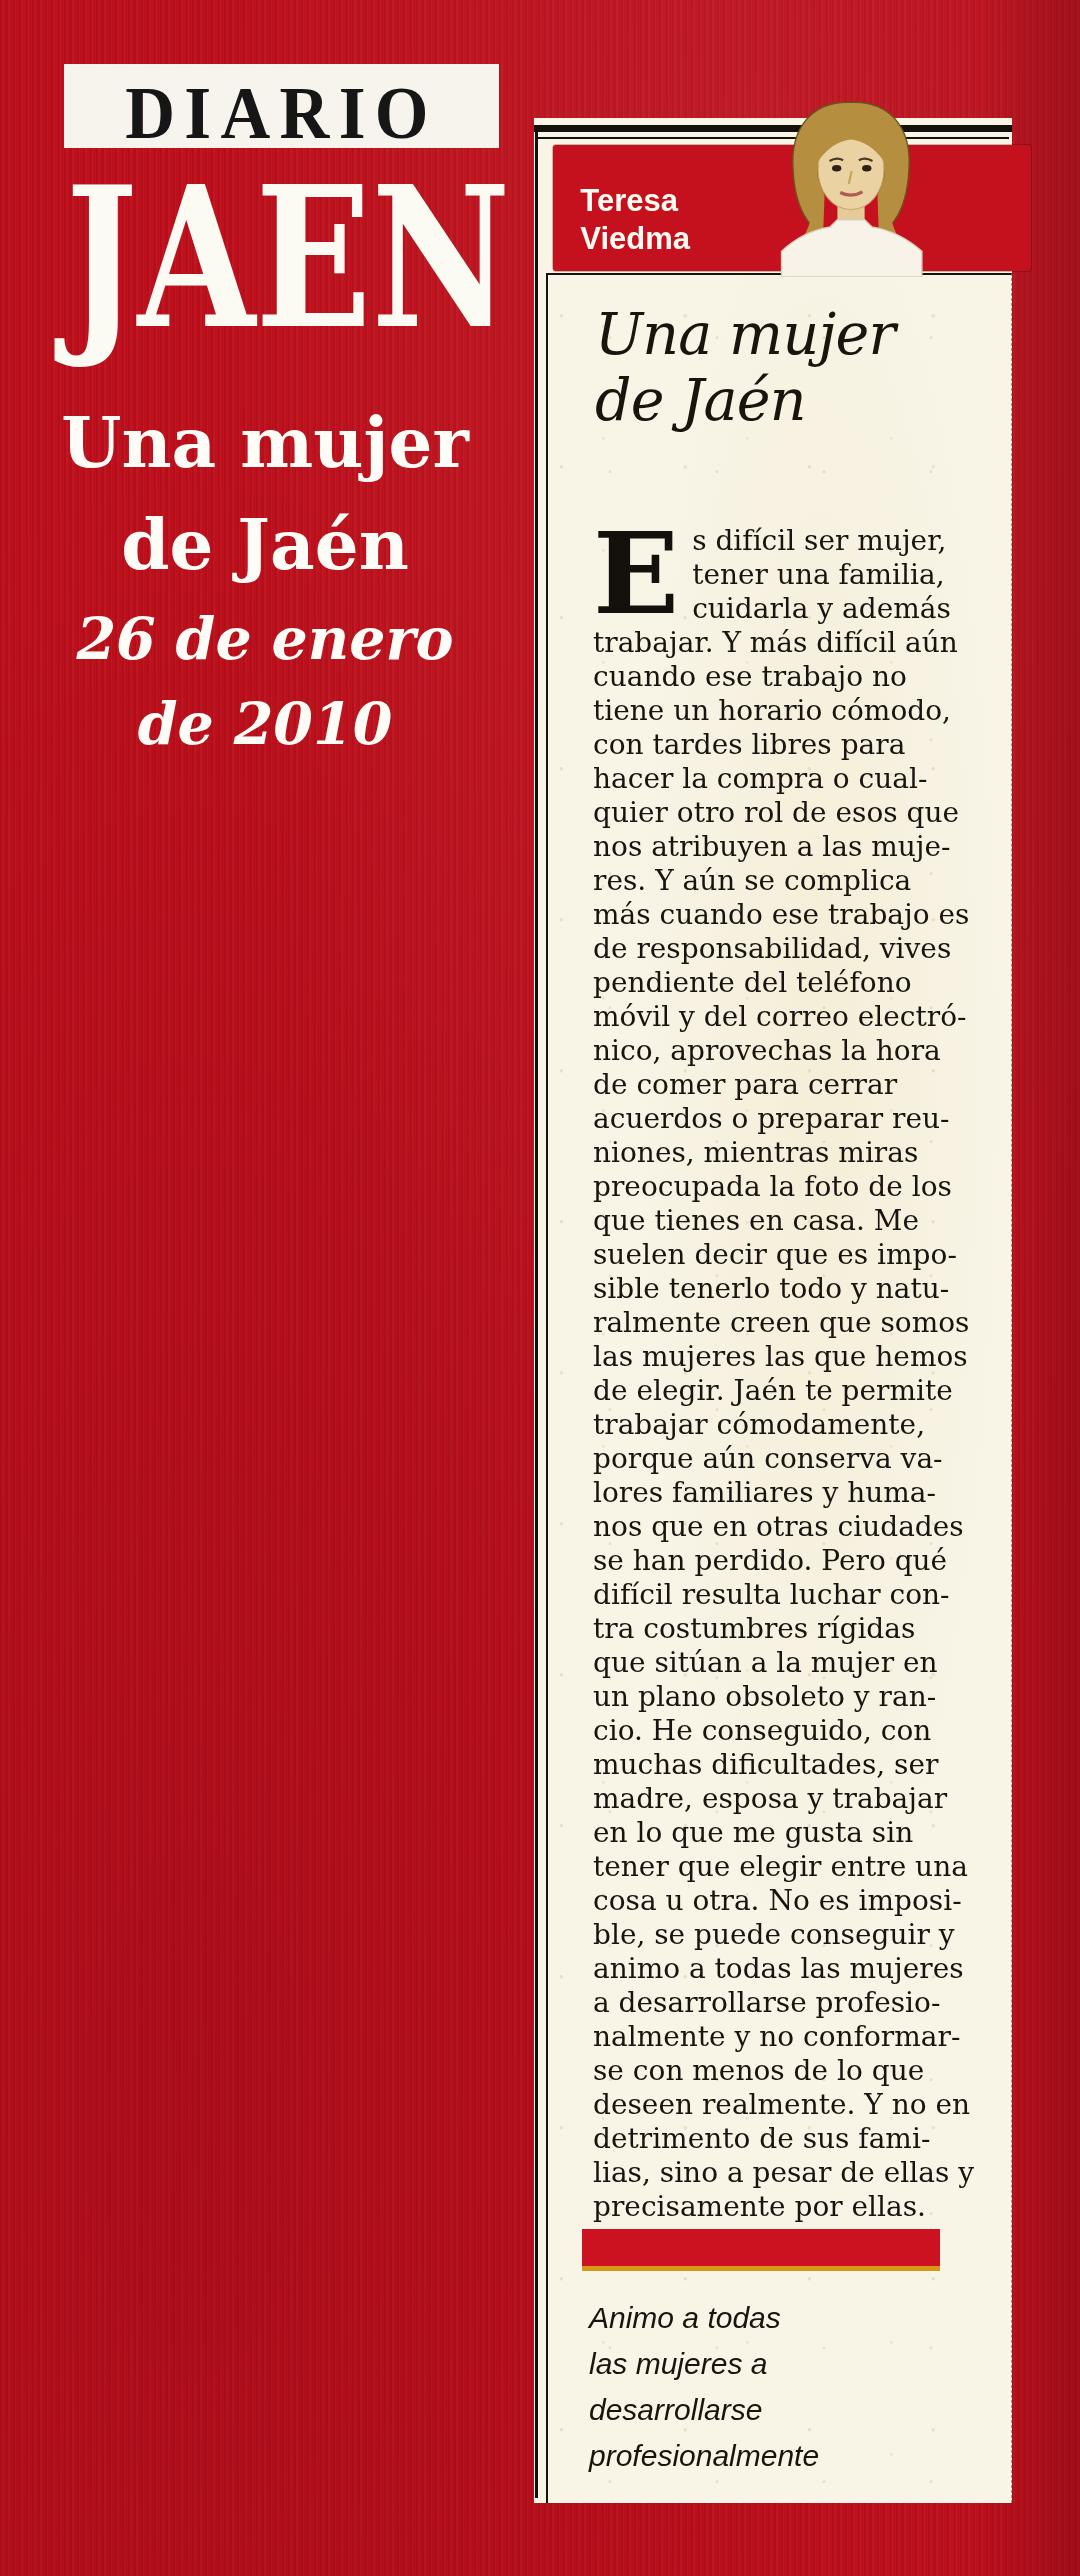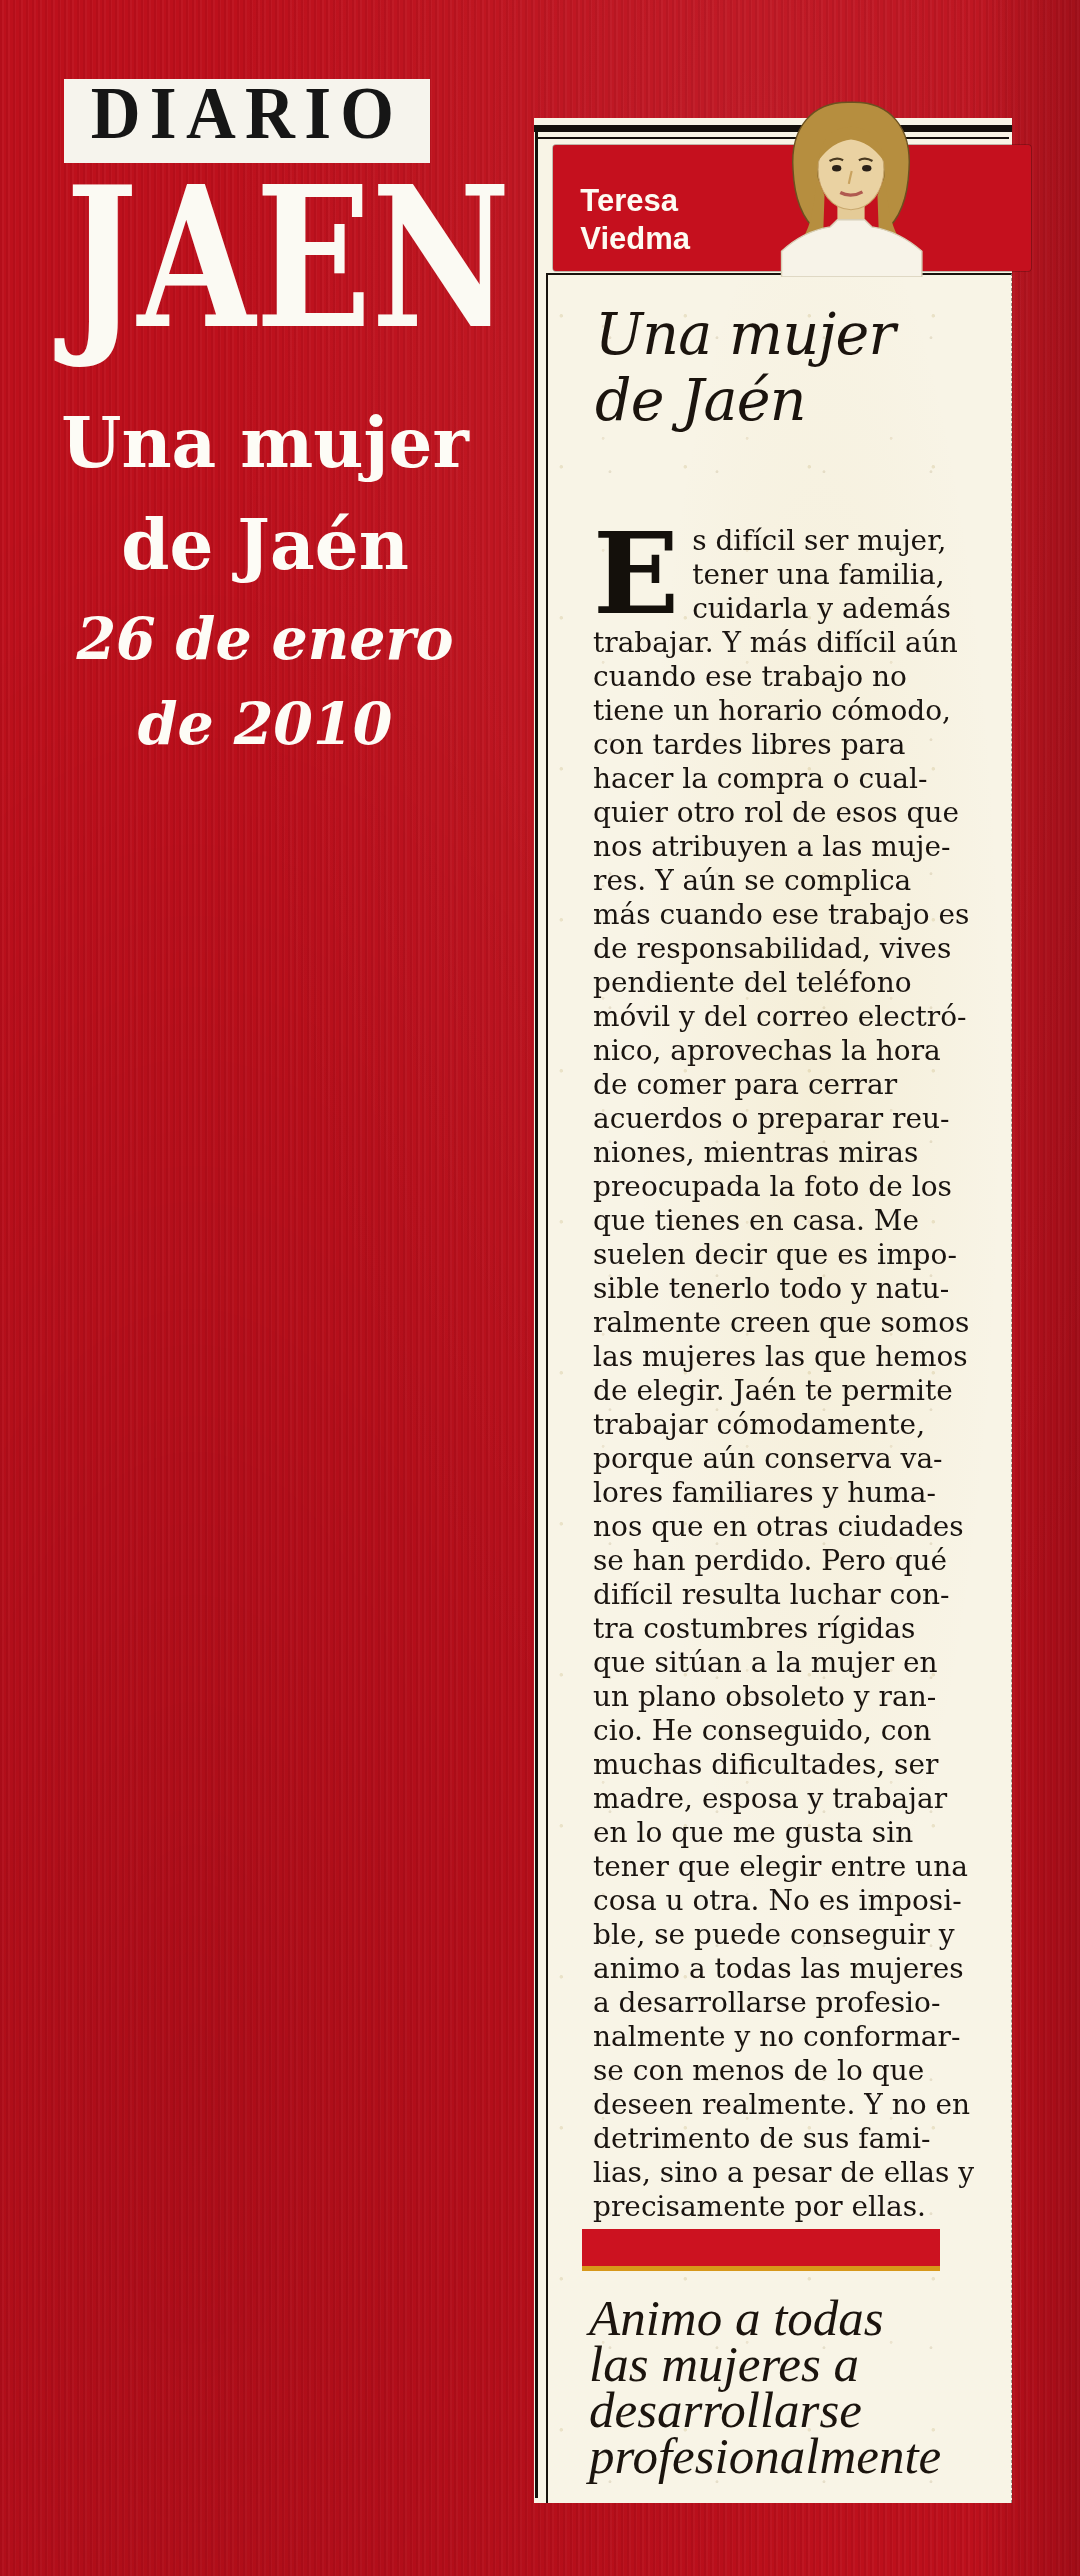--- a/index.html
+++ b/index.html
@@ -8,22 +8,22 @@
     font-family:"DejaVu Serif",serif;
     background:
       linear-gradient(90deg, rgba(60,0,6,0) 90%, rgba(60,0,6,0.22) 100%),
       radial-gradient(ellipse at 18% 82%, rgba(90,0,10,0.18), transparent 55%),
       radial-gradient(ellipse at 70% 10%, rgba(255,255,255,0.05), transparent 50%),
       repeating-linear-gradient(90deg, rgba(100,0,10,0.10) 0 2.1px, rgba(255,255,255,0.03) 2.1px 3.6px, rgba(0,0,0,0) 3.6px 6.4px),
       #bd101c;
   }
   
   .diario-box{
-    position:absolute;left:64px;top:79px;width:366px;height:84px;
-    background:#f6f4ed;display:flex;align-items:flex-start;justify-content:center;
+    position:absolute;left:64px;top:64px;width:435px;height:84px;
+    background:#f6f4ed;display:flex;align-items:flex-end;justify-content:center;
   }
   .diario-text{
     font-family:"Liberation Serif",serif;font-weight:bold;color:#161616;
     font-size:69px;letter-spacing:9.3px;transform:scaleY(1.08);line-height:1;
     white-space:nowrap;
   }
   .jaen-text{
     position:absolute;left:59px;top:175px;width:458px;text-align:center;
     font-family:"DejaVu Serif",serif;font-weight:bold;color:#fbfaf3;
     font-size:152px;line-height:129px;letter-spacing:0px;
@@ -78,22 +78,22 @@
   .dropcap{
     float:left;font-weight:bold;font-size:113px;line-height:87px;
     padding:5.7px 13px 0 0;color:#14100b;
   }
   .sep-bar{
     position:absolute;left:48px;top:2111px;width:358px;height:37px;
     background:#cc1220;border-bottom:5px solid rgba(216,176,26,0.85);
   }
   .pull-quote{
     position:absolute;left:55px;top:2177px;color:#1b140e;
-    font-family:Liberation Serif, serif;font-style:italic;
-    font-size:51px;line-height:46px;white-space:pre-line;
+    font-family:Liberation Sans, sans-serif;font-style:italic;
+    font-size:30px;line-height:46px;white-space:pre-line;
   }
 </style>
 </head>
 <body>
 
 <div class="diario-box">
   <span class="diario-text">DIARIO</span>
 </div>
 <div class="jaen-text">JAEN</div>
 

